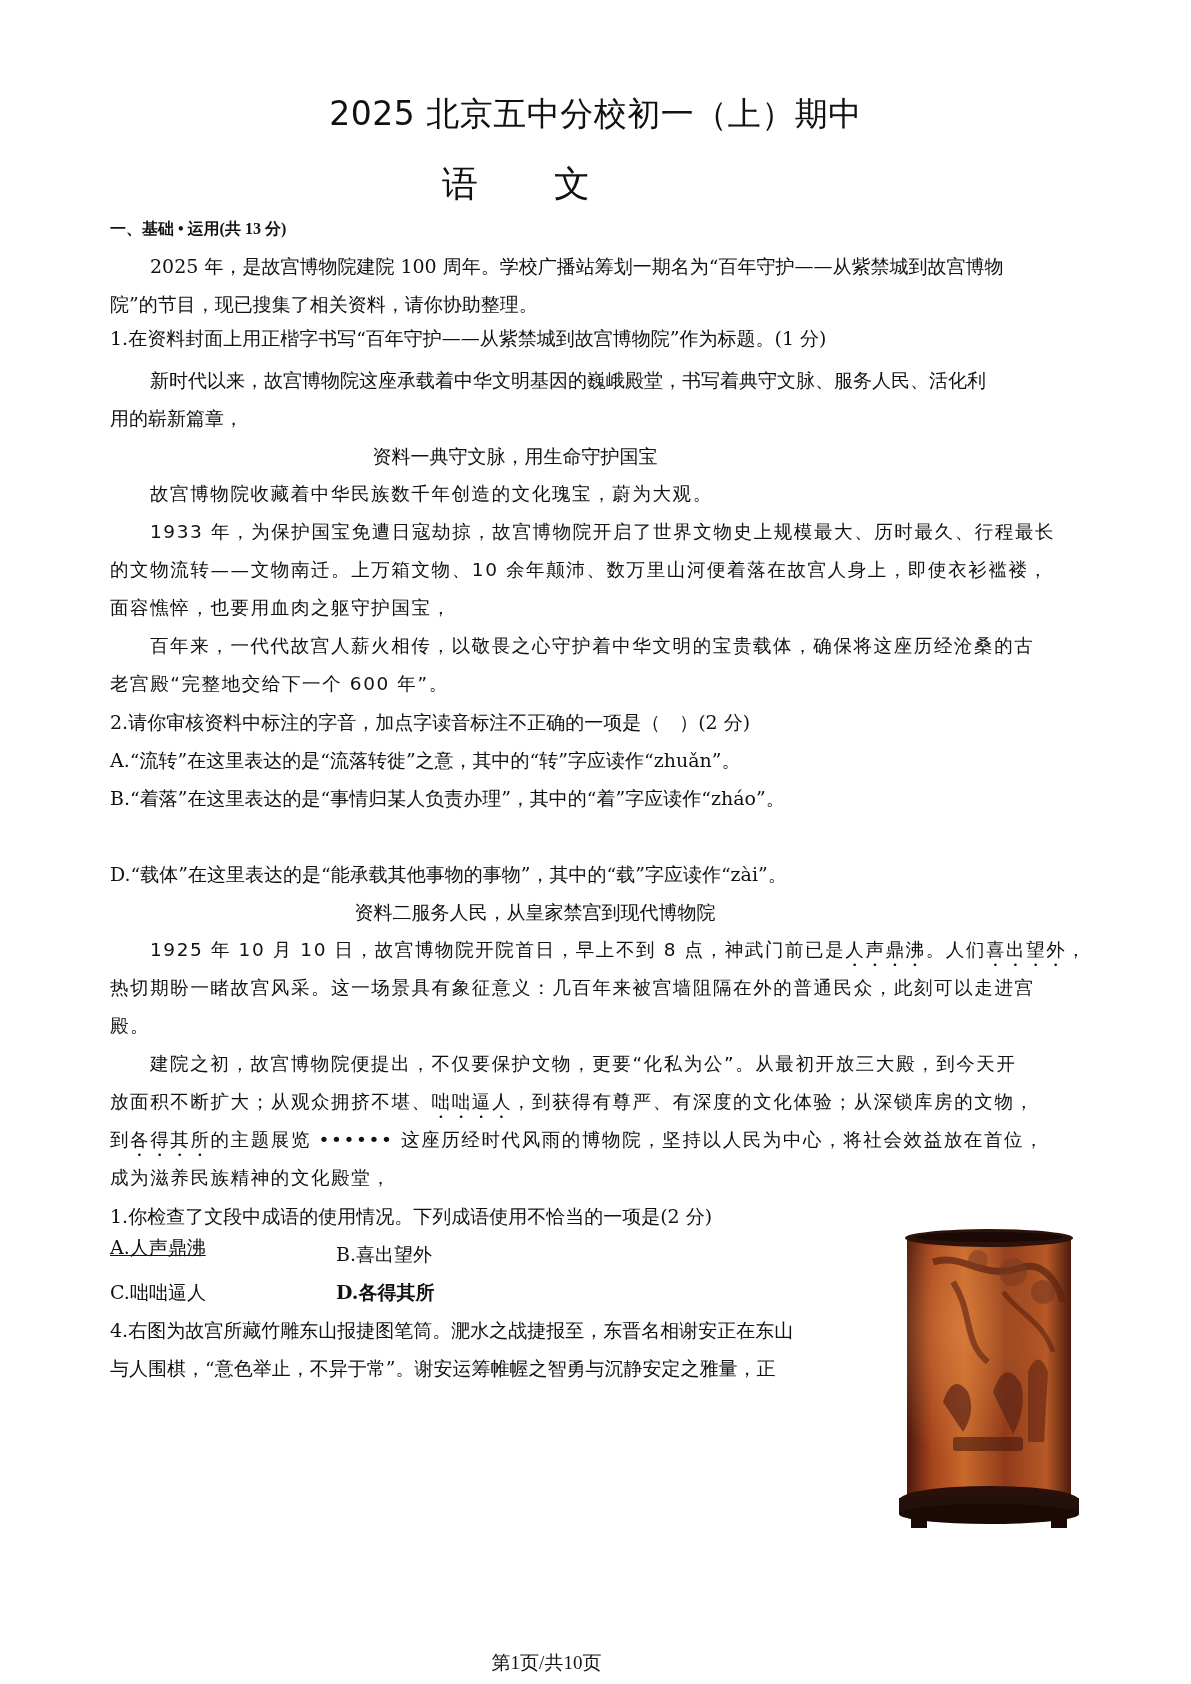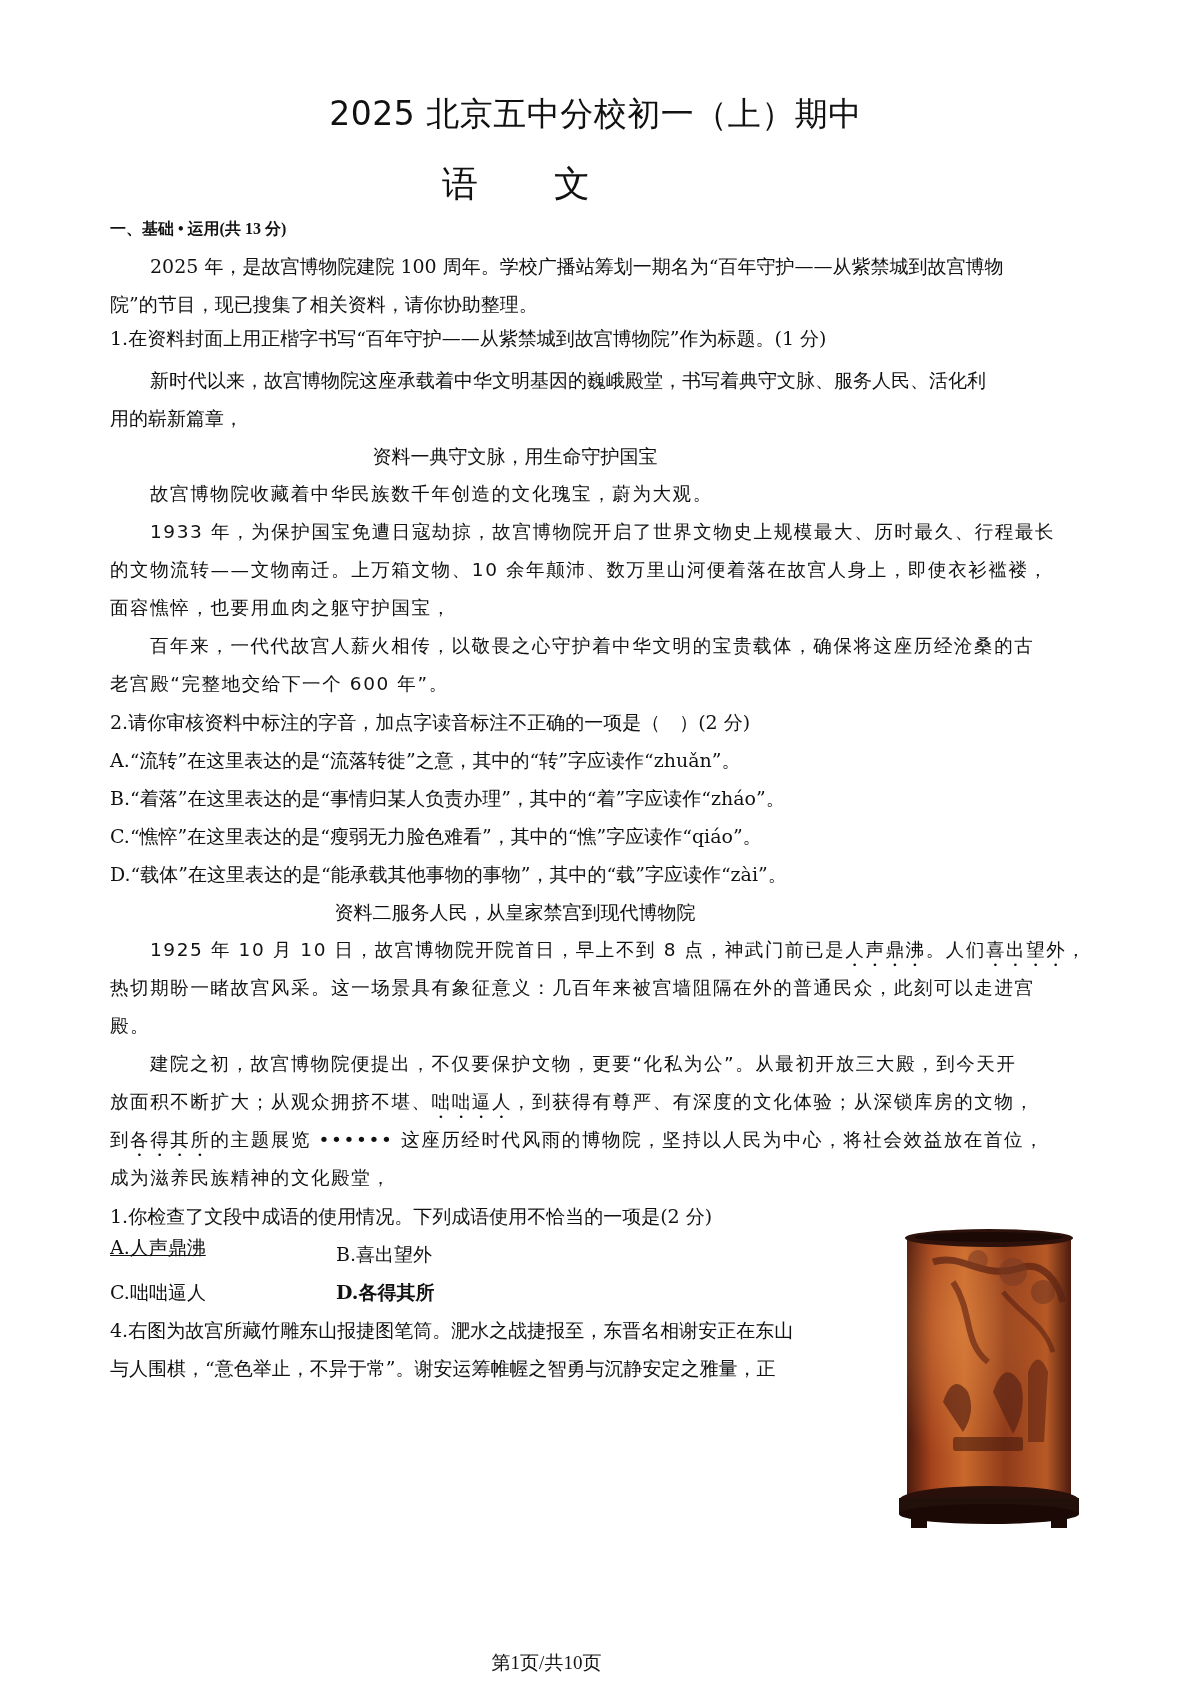--- a/index.html
+++ b/index.html
@@ -43,24 +43,23 @@
   <div class="line indent kai" style="top:481px;">故宫博物院收藏着中华民族数千年创造的文化瑰宝，蔚为大观。</div>
   <div class="line indent kai" style="top:519px;">1933 年，为保护国宝免遭日寇劫掠，故宫博物院开启了世界文物史上规模最大、历时最久、行程最长</div>
   <div class="line kai" style="top:557px;">的文物流转——文物南迁。上万箱文物、10 余年颠沛、数万里山河便着落在故宫人身上，即使衣衫褴褛，</div>
   <div class="line kai" style="top:595px;">面容憔悴，也要用血肉之躯守护国宝，</div>
   <div class="line indent kai" style="top:633px;">百年来，一代代故宫人薪火相传，以敬畏之心守护着中华文明的宝贵载体，确保将这座历经沧桑的古</div>
   <div class="line kai" style="top:671px;">老宫殿“完整地交给下一个 600 年”。</div>
 
   <div class="line" style="top:709px;">2.请你审核资料中标注的字音，加点字读音标注不正确的一项是（　）(2 分)</div>
   <div class="line" style="top:747px;">A.“流转”在这里表达的是“流落转徙”之意，其中的“转”字应读作“zhuǎn”。</div>
   <div class="line" style="top:785px;">B.“着落”在这里表达的是“事情归某人负责办理”，其中的“着”字应读作“zháo”。</div>
-  <div class="line" style="top:823px;">C.“憔悴”在这里表达的是“瘦弱无力脸色难看”，其中的“憔”字应读作“qiáo”。</div>
   <div class="line" style="top:861px;">D.“载体”在这里表达的是“能承载其他事物的事物”，其中的“载”字应读作“zài”。</div>
 
-  <div class="line center" style="top:899px;">资料二服务人民，从皇家禁宫到现代博物院</div>
+  <div class="line center" style="top:899px;margin-left:20px;">资料二服务人民，从皇家禁宫到现代博物院</div>
 
   <div class="line indent kai" style="top:937px;">
     <span>1925 年 10 月 10 日，故宫博物院开院首日，早上不到 8 点，神武门前已是</span><span class="dot">人声鼎沸</span><span>。人们</span><span class="dot">喜出望外</span><span>，</span>
   </div>
   <div class="line kai" style="top:975px;">热切期盼一睹故宫风采。这一场景具有象征意义：几百年来被宫墙阻隔在外的普通民众，此刻可以走进宫</div>
   <div class="line kai" style="top:1013px;">殿。</div>
 
   <div class="line indent kai" style="top:1051px;">建院之初，故宫博物院便提出，不仅要保护文物，更要“化私为公”。从最初开放三大殿，到今天开</div>
   <div class="line kai" style="top:1089px;">
     <span>放面积不断扩大；从观众拥挤不堪、</span><span class="dot">咄咄逼人</span><span>，到获得有尊严、有深度的文化体验；从深锁库房的文物，</span>

